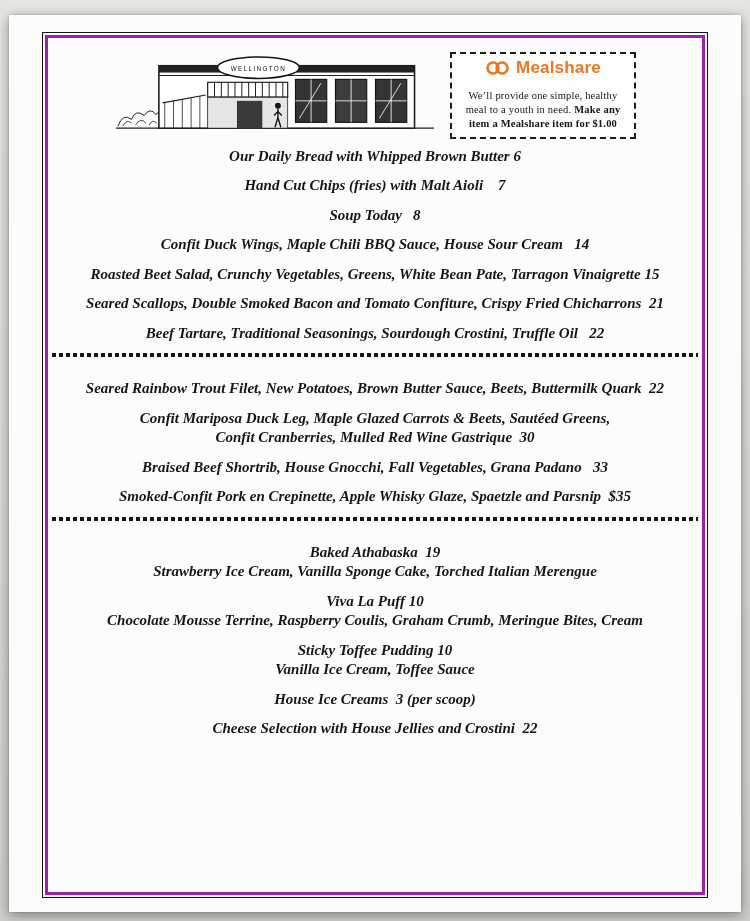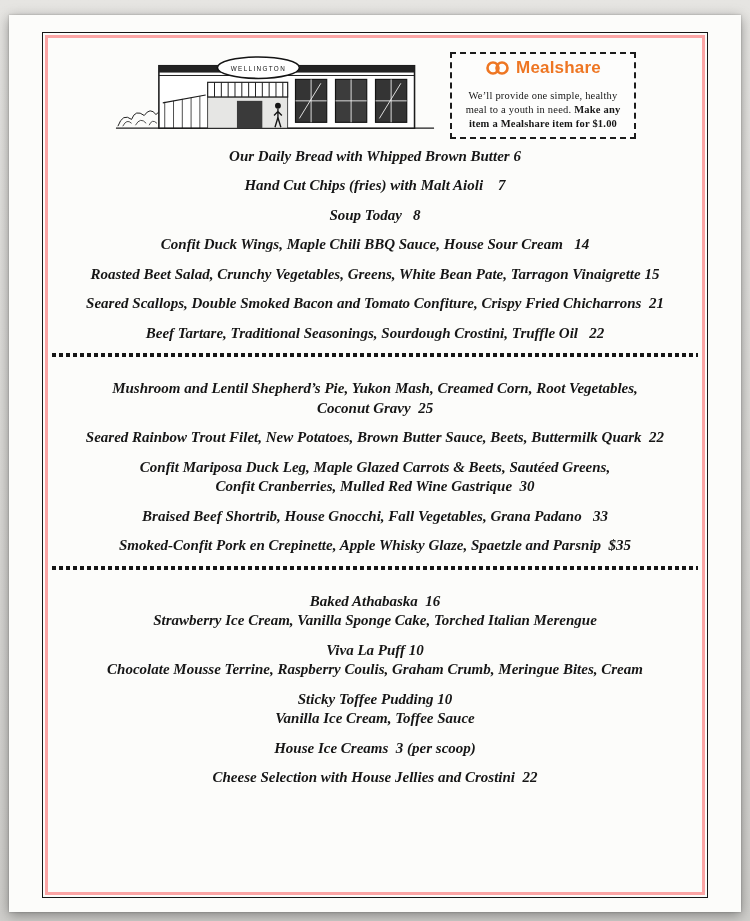--- a/index.html
+++ b/index.html
@@ -15,21 +15,21 @@
     position:absolute;left:9px;top:15px;width:732px;height:897px;
     background:#fcfcfa;
     box-shadow:0 3px 12px rgba(0,0,0,.38), 0 0 2px rgba(0,0,0,.25);
   }
   .frame-outer{
     position:absolute;left:33px;right:33px;top:17px;bottom:14px;
     border:1px solid #161616;
   }
   .frame-inner{
     position:absolute;inset:2px;
-    border:3px solid #fca5a5;
+    border:3px solid #a21caf;
     padding:8px 4px 0 4px;
     box-sizing:border-box;
   }
   .header{
     display:flex;justify-content:center;align-items:flex-start;
     gap:14px;margin-top:6px;
   }
   .building{width:322px;height:86px;display:block;}
   .mealshare-box{
     width:170px;
@@ -161,31 +161,29 @@
               <div class="menu-item">Our Daily Bread with Whipped Brown Butter 6</div>
               <div class="menu-item">Hand Cut Chips (fries) with Malt Aioli    7</div>
               <div class="menu-item">Soup Today   8</div>
               <div class="menu-item">Confit Duck Wings, Maple Chili BBQ Sauce, House Sour Cream   14</div>
               <div class="menu-item">Roasted Beet Salad, Crunchy Vegetables, Greens, White Bean Pate, Tarragon Vinaigrette 15</div>
               <div class="menu-item">Seared Scallops, Double Smoked Bacon and Tomato Confiture, Crispy Fried Chicharrons  21</div>
               <div class="menu-item">Beef Tartare, Traditional Seasonings, Sourdough Crostini, Truffle Oil   22</div>
             </div>
             <div class="dotted-divider"></div>
             <div class="menu-section">
-              <div class="menu-item">Mushroom and Lentil Shepherd’s Pie, Yukon Mash, Creamed Corn, Root Vegetables,
-Coconut Gravy  25</div>
               <div class="menu-item">Seared Rainbow Trout Filet, New Potatoes, Brown Butter Sauce, Beets, Buttermilk Quark  22</div>
               <div class="menu-item">Confit Mariposa Duck Leg, Maple Glazed Carrots &amp; Beets, Sautéed Greens,
 Confit Cranberries, Mulled Red Wine Gastrique  30</div>
               <div class="menu-item">Braised Beef Shortrib, House Gnocchi, Fall Vegetables, Grana Padano   33</div>
               <div class="menu-item">Smoked-Confit Pork en Crepinette, Apple Whisky Glaze, Spaetzle and Parsnip  $35</div>
             </div>
             <div class="dotted-divider"></div>
             <div class="menu-section">
-              <div class="menu-item">Baked Athabaska  16
+              <div class="menu-item">Baked Athabaska  19
 Strawberry Ice Cream, Vanilla Sponge Cake, Torched Italian Merengue</div>
               <div class="menu-item">Viva La Puff 10
 Chocolate Mousse Terrine, Raspberry Coulis, Graham Crumb, Meringue Bites, Cream</div>
               <div class="menu-item">Sticky Toffee Pudding 10
 Vanilla Ice Cream, Toffee Sauce</div>
               <div class="menu-item">House Ice Creams  3 (per scoop)</div>
               <div class="menu-item">Cheese Selection with House Jellies and Crostini  22</div>
             </div>
           </div>
 

